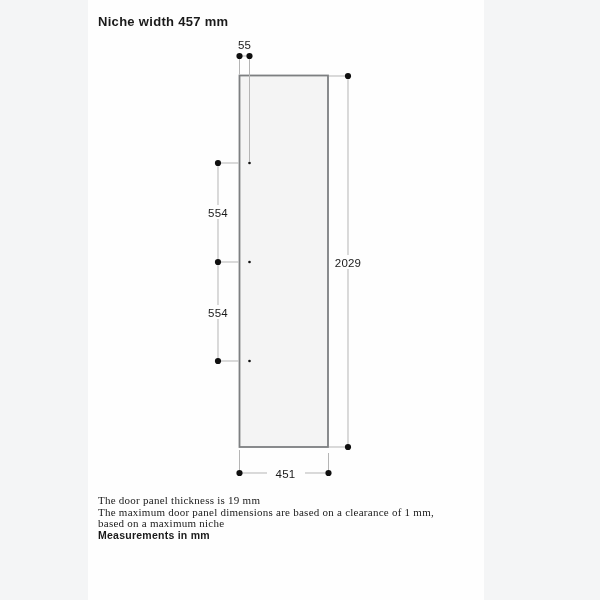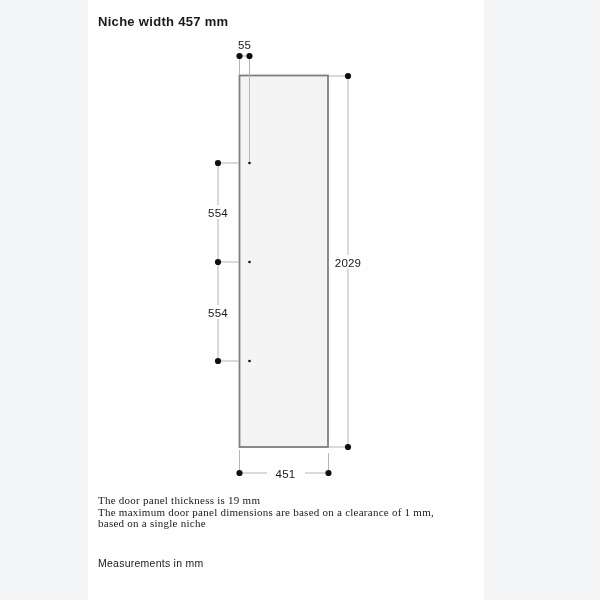--- a/index.html
+++ b/index.html
@@ -74,25 +74,26 @@
     top: 495px;
     font-size: 11px;
     line-height: 11.6px;
     letter-spacing: 0.25px;
     white-space: nowrap;
     font-family: Liberation Serif, serif;
   }
   .footer-note {
     position: absolute;
     left: 98px;
-    top: 558px;
+    top: 530px;
     font-size: 10.5px;
     line-height: 11.6px;
     letter-spacing: 0.25px;
     white-space: nowrap;
+    font-weight: bold;
   }
 </style>
 </head>
 <body>
 
 <div class="stage">
 
   <div class="sheet"></div>
 
   <div class="page-title">Niche width 457 mm</div>
@@ -147,18 +148,18 @@
       <rect class="label-mask" x="267" y="466" width="38" height="14"></rect>
       <text class="dim-label" x="285.5" y="477.5" text-anchor="middle">451</text>
       <circle class="marker" cx="239.5" cy="473" r="3.1"></circle>
       <circle class="marker" cx="328.5" cy="473" r="3.1"></circle>
     </g>
   </svg>
 
   <div class="notes">
     <div>The door panel thickness is 19 mm</div>
     <div>The maximum door panel dimensions are based on a clearance of 1 mm,</div>
-    <div>based on a single niche</div>
+    <div>based on a maximum niche</div>
   </div>
 
   <div class="footer-note">Measurements in mm</div>
 
 </div>
 
 </body></html>

